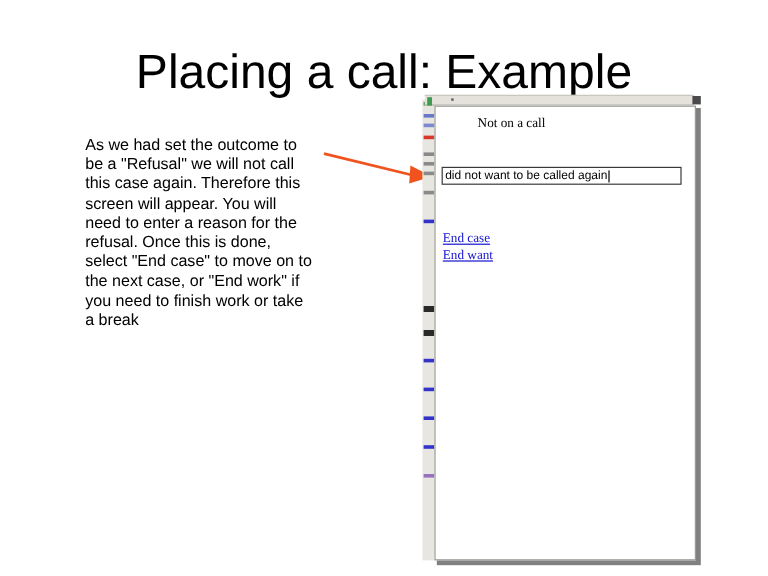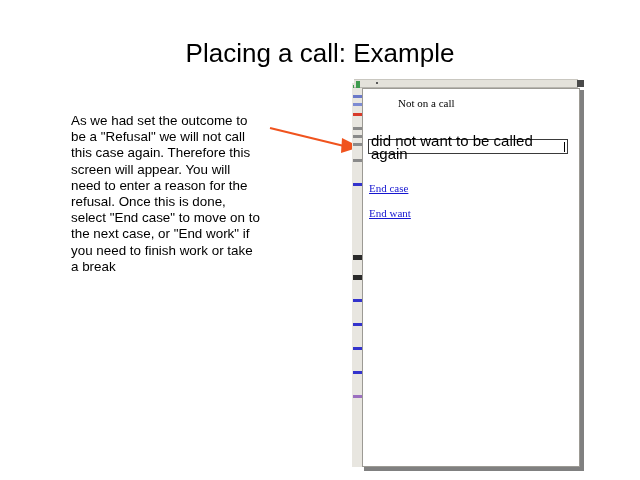--- a/index.html
+++ b/index.html
@@ -16,21 +16,21 @@
   }
 
   
   #slide-title {
     position: absolute;
     left: 0;
     top: 38px;
     width: 640px;
     text-align: center;
     font-family: "Liberation Sans", sans-serif;
-    font-size: 26px;
+    font-size: 40px;
     font-weight: 400;
     color: #000000;
     letter-spacing: 0px;
     white-space: nowrap;
   }
 
   
   #slide-body {
     position: absolute;
     left: 71px;
@@ -167,21 +167,21 @@
   #reason-input {
     position: absolute;
     left: 5px;
     top: 50px;
     width: 200px;
     height: 15px;
     border: 1px solid #3a3a3a;
     background: #ffffff;
     box-sizing: border-box;
     font-family: "Liberation Sans", sans-serif;
-    font-size: 15px;
+    font-size: 10px;
     color: #000000;
     padding: 4px 2px;
     line-height: 13px;
     display: flex;
     align-items: center;
   }
   #reason-input-caret {
     display: inline-block;
     width: 1px;
     height: 10px;
@@ -191,21 +191,21 @@
 
   .dialog-link {
     position: absolute;
     left: 6px;
     font-family: "Liberation Serif", serif;
     font-size: 11px;
     color: #1515d0;
     text-decoration: underline;
     cursor: pointer;
   }
-  #link-end-case { top: 93px; }
+  #link-end-case { top: 104px; }
   #link-end-work { top: 118px; }
 </style>
 </head>
 <body>
 
 <div id="slide-title">Placing a call: Example</div>
 
 <div id="slide-body">As we had set the outcome to be a "Refusal" we will not call this case again. Therefore this screen will appear. You will need to enter a reason for the refusal. Once this is done, select "End case" to move on to the next case, or "End work" if you need to finish work or take a break</div>
 
 <svg id="callout-arrow" viewBox="0 0 96 38" width="96" height="38">

